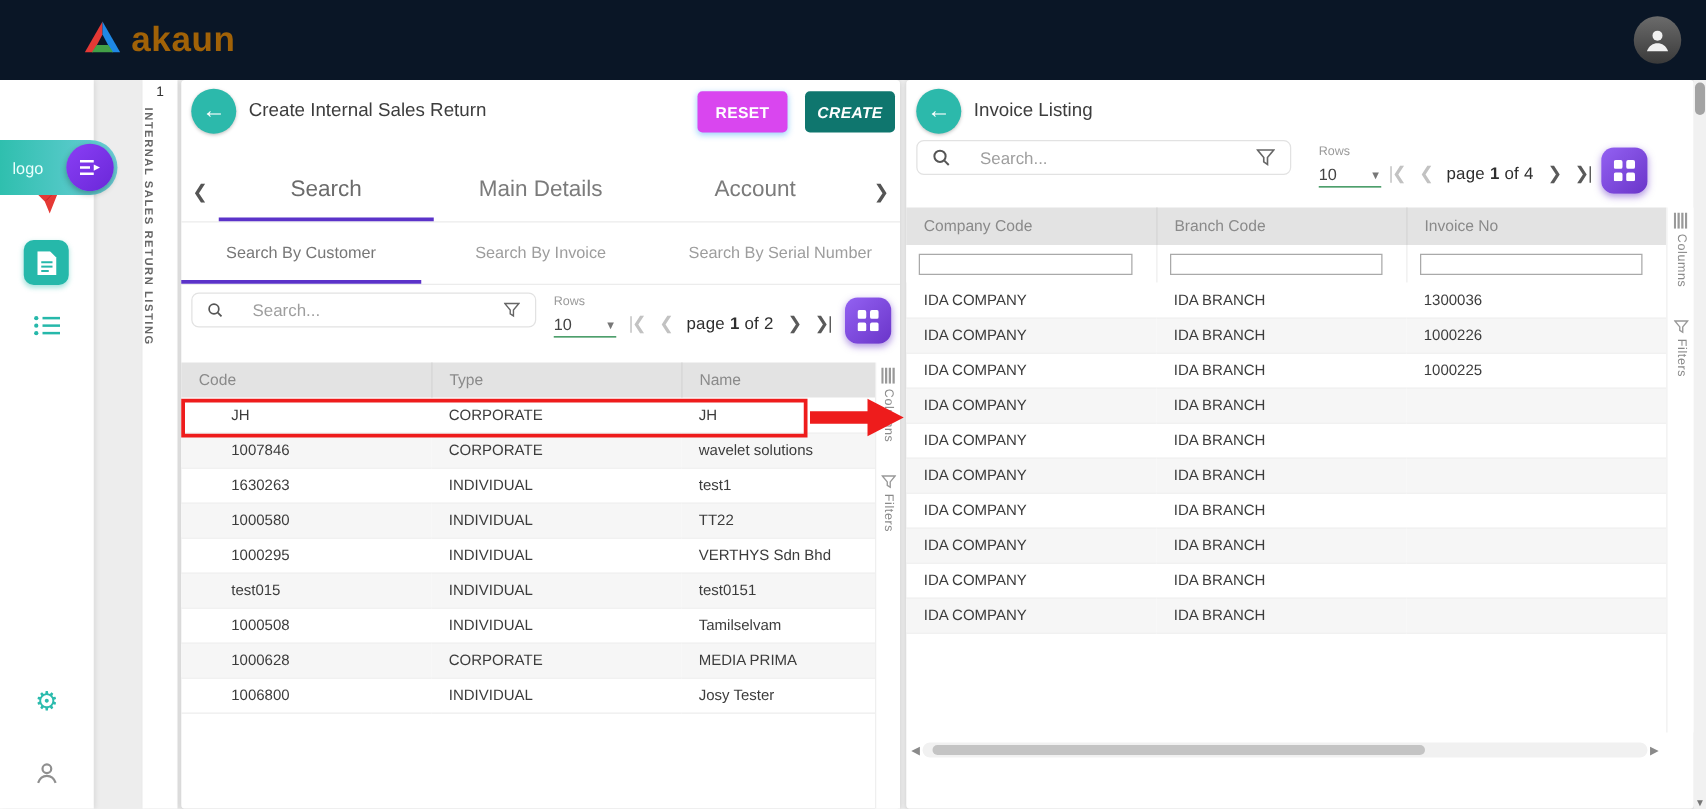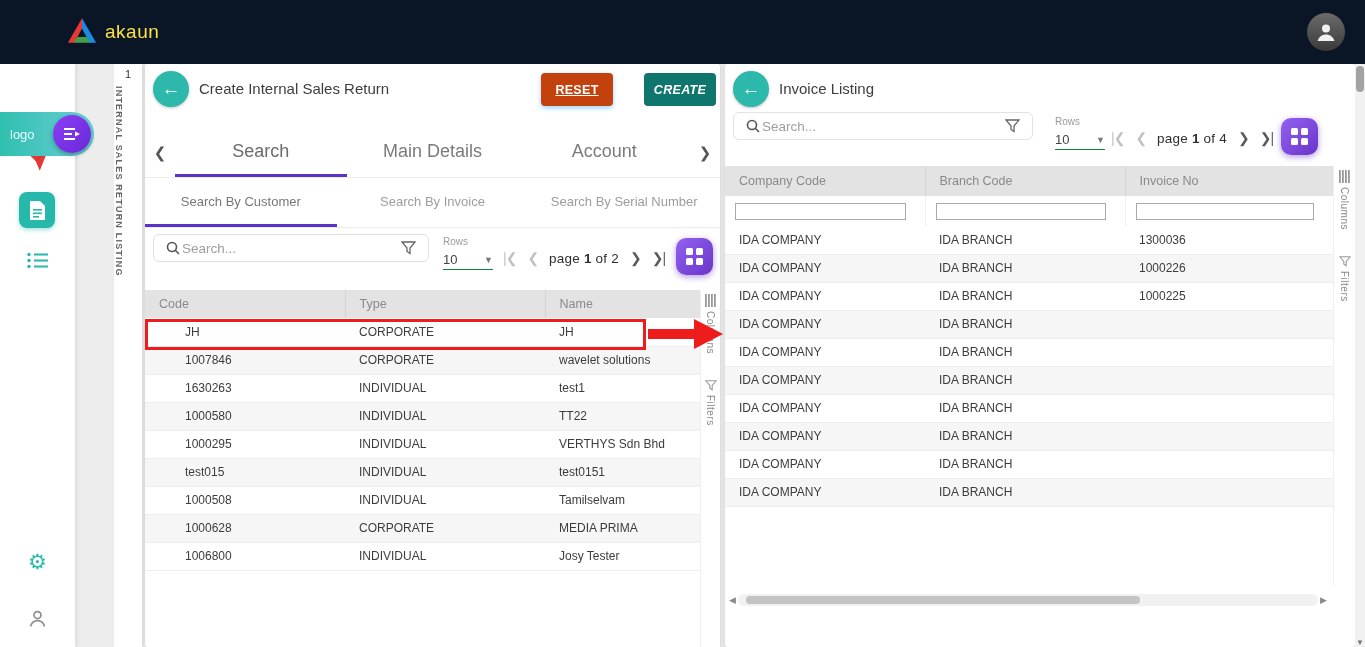--- a/index.html
+++ b/index.html
@@ -3,21 +3,21 @@
 <meta charset="utf-8">
 <style>
   * { margin:0; padding:0; box-sizing:border-box; }
   html,body { width:1365px; height:647px; overflow:hidden; position:relative;
     font-family:"Liberation Sans", sans-serif; background:#ededed; }
 
   
   .topbar { position:absolute; left:0; top:0; width:1365px; height:64px; background:#0a1626; z-index:20;
     display:flex; align-items:center; }
   .brand { display:flex; align-items:center; gap:7px; margin-left:66px; }
-  .brand-name { color:#fde047; font-size:19px; font-weight:normal; letter-spacing:.5px; }
+  .brand-name { color:#a16207; font-size:28px; font-weight:bold; letter-spacing:.5px; }
   .avatar { position:absolute; right:20px; top:13px; width:38px; height:38px; border-radius:50%;
     background:linear-gradient(180deg,#6b6b6b,#3a3a3a); display:flex; align-items:center; justify-content:center; }
 
   
   .sidebar { position:absolute; left:0; top:64px; width:75px; height:583px; background:#fff;
     box-shadow:2px 0 4px rgba(0,0,0,.08); z-index:10; }
   .logo-pill { position:absolute; left:0; top:20px; width:94px; height:44px; border-radius:0 22px 22px 0;
     background:linear-gradient(90deg,#2fbfae,#6ccfd8); display:flex; align-items:center; z-index:12;margin-top:28px; }
   .logo-pill span { color:#eafffd; font-size:13px; margin-left:10px; }
   .menu-toggle { position:absolute; right:3px; top:3px; width:38px; height:38px; border-radius:50%;
@@ -39,38 +39,38 @@
   .panel-left { left:145px; width:575px; height:583px; }
   .panel-right { left:725px; width:630px; height:583px; }
 
   .back-btn { position:absolute; left:8px; top:7px; width:36px; height:36px; border-radius:50%;
     background:#2cb9ab; color:#fff; display:flex; align-items:center; justify-content:center;
     font-size:19px; box-shadow:0 1px 3px rgba(0,0,0,.25); cursor:pointer; }
   .panel-title { position:absolute; left:54px; top:16px; font-size:15px; color:#3d3d3d; }
 
   .btn { position:absolute; top:9px; height:33px; width:72px; border:none; border-radius:4px;
     color:#fff; font-size:12.5px; font-weight:bold; font-family:inherit; letter-spacing:.3px; }
-  .btn-reset { left:396px; background:#c2410c; box-shadow:0 2px 5px rgba(33,150,243,.45);text-decoration:underline; }
+  .btn-reset { left:413px; background:#d946ef; box-shadow:0 2px 5px rgba(33,150,243,.45); }
   .btn-create { left:499px; background:#0f766e;font-style:italic; }
 
   .tabs { position:absolute; left:0; top:64px; width:100%; height:50px; display:flex; align-items:stretch;
     border-bottom:1px solid #ececec; }
   .tab-chev { width:30px; display:flex; align-items:center; justify-content:center; color:#555; font-size:15px; }
   .tab { flex:1; display:flex; align-items:center; justify-content:center; font-size:18px; color:#7b7b7b;
     border-bottom:3px solid transparent; cursor:pointer; }
   .tab.active { border-bottom-color:#5b33c9; color:#6b6b6b; }
 
   .subtabs { position:absolute; left:0; top:114px; width:100%; height:50px; display:flex;
     border-bottom:1px solid #ececec; }
   .subtab { flex:1; display:flex; align-items:center; justify-content:center; font-size:13px; color:#9d9d9d;
     border-bottom:3px solid transparent; cursor:pointer; }
   .subtab.active { border-bottom-color:#5b33c9; color:#777; }
 
   .searchbox { position:absolute; border:1px solid #e2e2e2; border-radius:6px; height:28px;
-    display:flex; align-items:center; padding:0 12px; gap:2px; background:#fff; }
+    display:flex; align-items:center; padding:0 12px; gap:24px; background:#fff; }
   .searchbox input { border:none; outline:none; flex:1; font-size:13.5px; color:#444; font-family:inherit; background:transparent; }
   .searchbox input::placeholder { color:#9e9e9e; }
 
   .rows-cluster { position:absolute; }
   .rows-caption { font-size:10px; color:#9a9a9a; }
   .rows-select { margin-top:5px; width:50px; border-bottom:1px solid #15803d; font-size:13px; color:#444;
     display:flex; justify-content:space-between; align-items:center; padding-bottom:2px; cursor:pointer; }
   .rows-select .caret { font-size:9px; color:#777; }
 
   .pager { position:absolute; display:flex; align-items:center; gap:11px; font-size:14px; }

